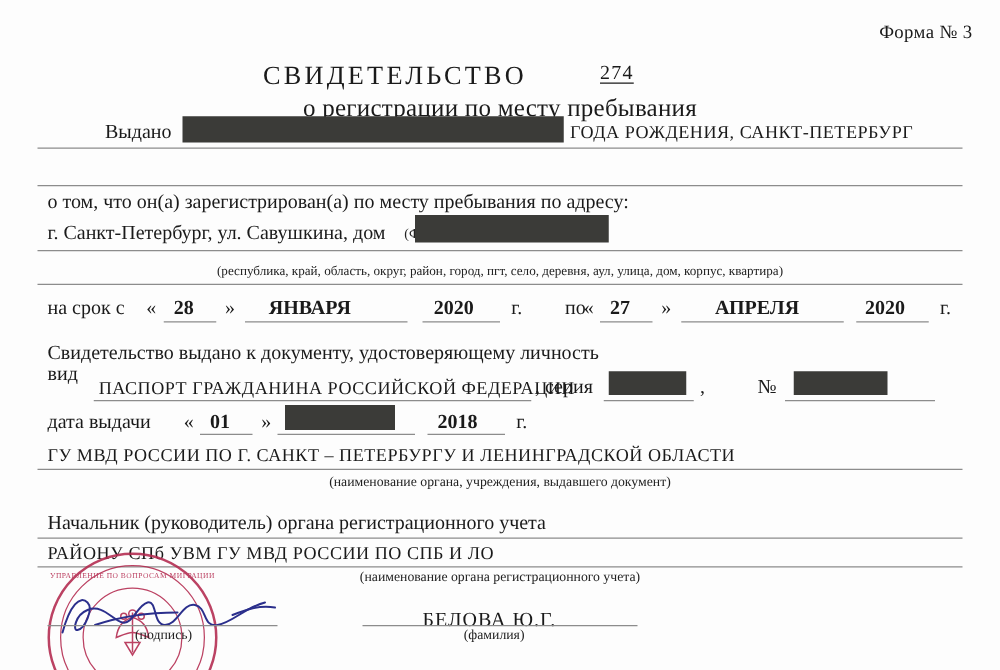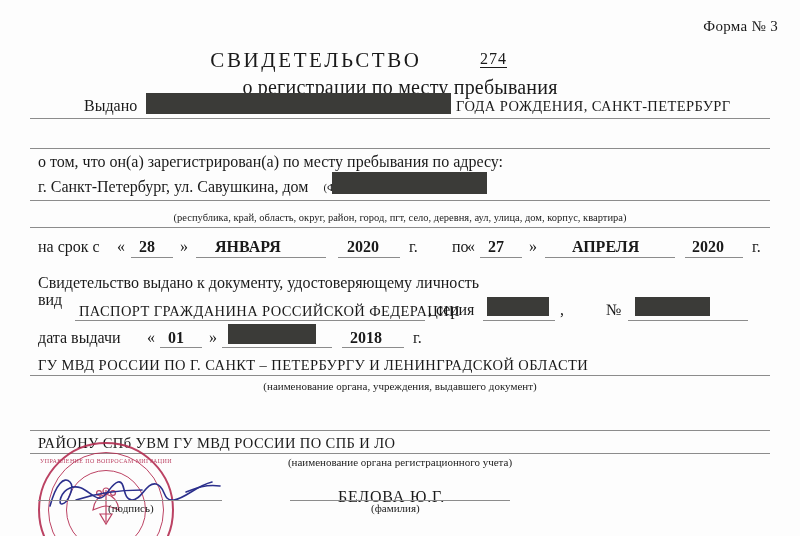--- a/index.html
+++ b/index.html
@@ -232,20 +232,21 @@
   <div class="redact" style="left:228px; top:324px; width:88px; height:20px;"></div>
   <div class="line" style="left:222px; top:347px; width:110px;"></div>
   <div class="val bold" style="left:350px; top:329px;">2018</div>
   <div class="line" style="left:342px; top:347px; width:62px;"></div>
   <div class="lbl" style="left:413px; top:329px;">г.</div>
 
   <div class="val caps" style="left:38px; top:357px;">ГУ  МВД  РОССИИ  ПО  Г. САНКТ – ПЕТЕРБУРГУ  И  ЛЕНИНГРАДСКОЙ ОБЛАСТИ</div>
   <div class="line" style="left:30px; top:375px; width:740px;"></div>
   <div class="caption" style="top:380px;">(наименование органа, учреждения, выдавшего документ)</div>
 
+  <div class="lbl" style="left:38px; top:410px;">Начальник (руководитель) органа регистрационного учета</div>
   <div class="line" style="left:30px; top:430px; width:740px;"></div>
   <div class="val caps" style="left:38px; top:435px;">РАЙОНУ СПб УВМ  ГУ  МВД  РОССИИ  ПО  СПБ  И  ЛО</div>
   <div class="line" style="left:30px; top:453px; width:740px;"></div>
   <div class="caption" style="top:456px;">(наименование органа регистрационного учета)</div>
 
   <div class="stamp">
     <div class="stamp-inner"></div>
     <div class="stamp-txt-top">УПРАВЛЕНИЕ ПО ВОПРОСАМ МИГРАЦИИ</div>
     <div class="stamp-eagle">
       <svg viewBox="0 0 40 44" width="40" height="44">

